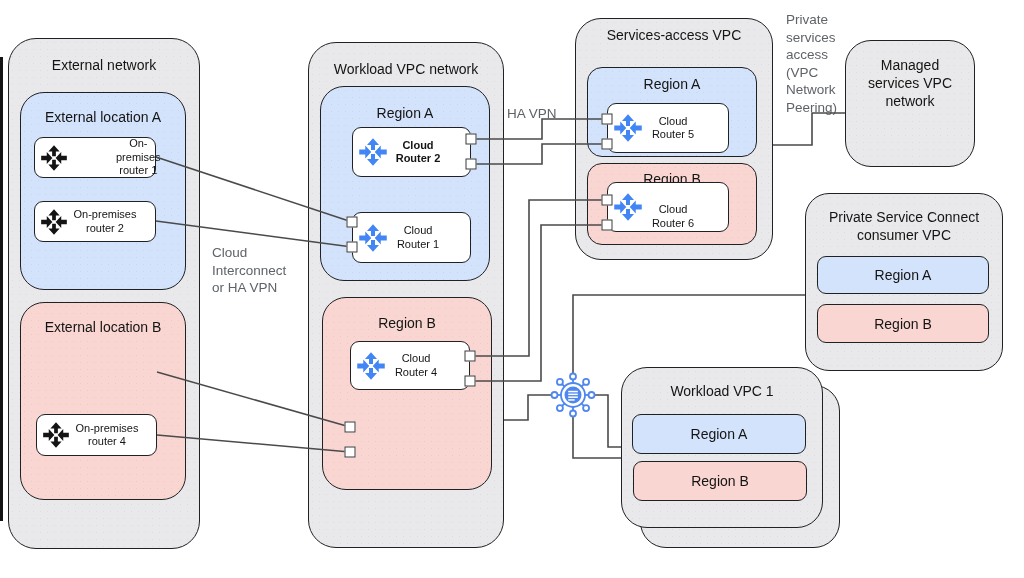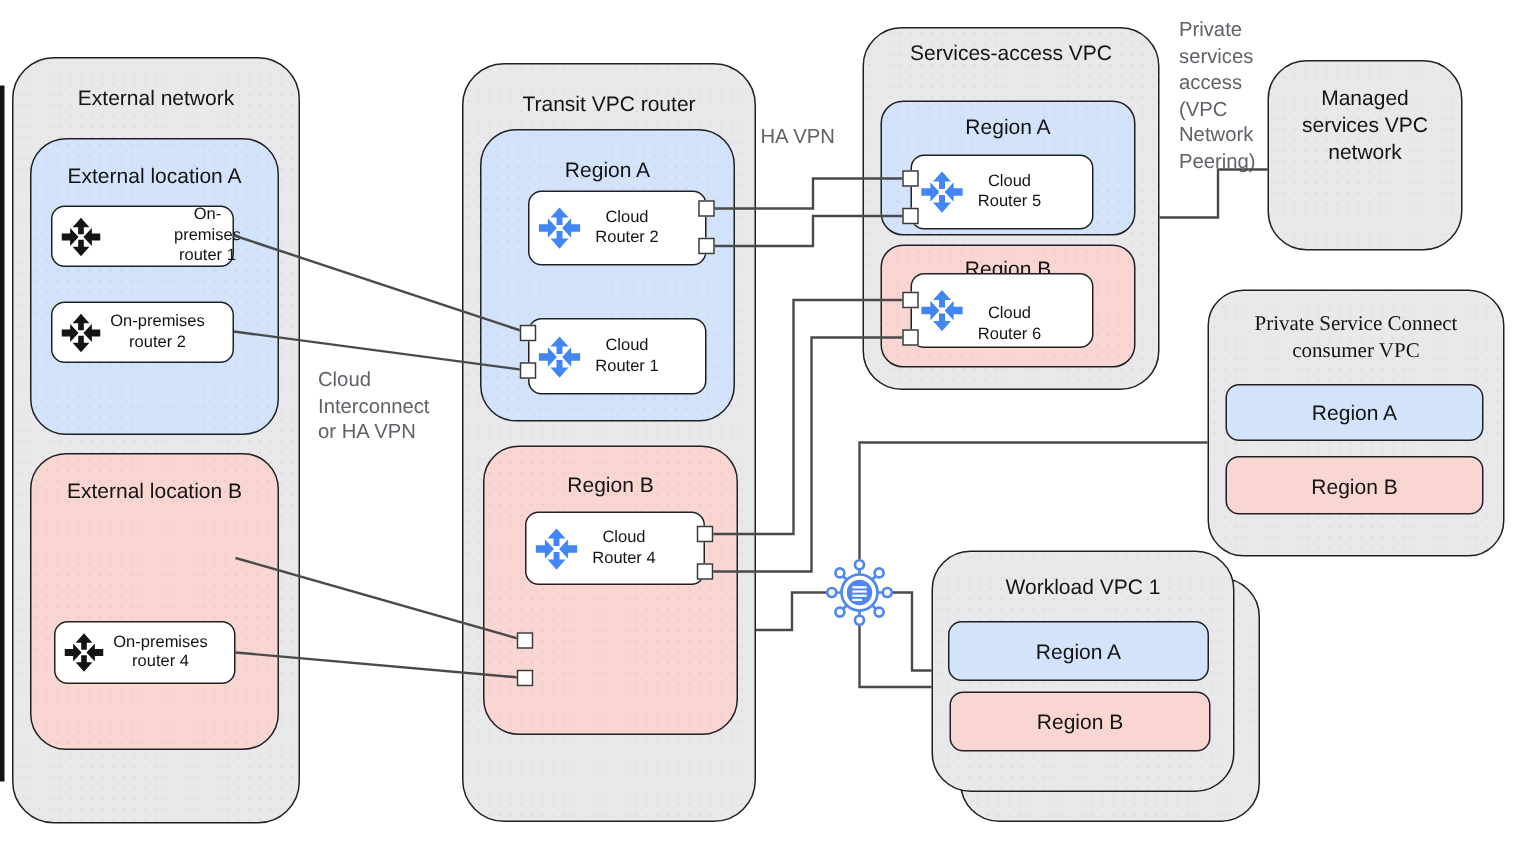--- a/index.html
+++ b/index.html
@@ -73,37 +73,37 @@
         <path d="M10.6 12 L5.8 6.8 V10 H1 V14 H5.8 V17.2 Z"></path>
         <path d="M13.4 12 L18.2 6.8 V10 H23 V14 H18.2 V17.2 Z"></path>
       </g>
     </svg>
     <span class="rlabel" style="width:64px;">On-premises router 4</span>
   </div>
 
   <div class="abs ann" style="left:212px;top:244px;width:88px;">Cloud Interconnect or HA VPN</div>
 
   <div class="abs container tex" style="left:308px;top:42px;width:196px;height:506px;">
-    <span class="ctitle" style="padding-top:18px;">Transit VPC router</span>
+    <span class="ctitle" style="padding-top:18px;">Workload VPC network</span>
   </div>
 
   <div class="abs zone-blue tex" style="left:320px;top:86px;width:170px;height:195px;">
     <span class="ctitle" style="padding-top:18px;">Region A</span>
   </div>
 
   <div class="abs router" style="left:352px;top:127px;width:119px;height:50px;">
     <svg width="30" height="30" viewBox="0 0 24 24" style="color:#4285f4;flex:none;">
       <g fill="currentColor">
         <path d="M12 1 L7.2 6.4 H10.4 V10.4 H13.6 V6.4 H16.8 Z"></path>
         <path d="M12 23 L7.2 17.6 H10.4 V13.6 H13.6 V17.6 H16.8 Z"></path>
         <path d="M10.6 12 L5.8 6.8 V10 H1 V14 H5.8 V17.2 Z"></path>
         <path d="M13.4 12 L18.2 6.8 V10 H23 V14 H18.2 V17.2 Z"></path>
       </g>
     </svg>
-    <span class="rlabel" style="width:50px;">Cloud Router 2</span>
+    <span class="rlabel" style="width:50px;font-weight:bold;">Cloud Router 2</span>
   </div>
 
   <div class="abs router" style="left:352px;top:212px;width:119px;height:51px;">
     <svg width="30" height="30" viewBox="0 0 24 24" style="color:#4285f4;flex:none;">
       <g fill="currentColor">
         <path d="M12 1 L7.2 6.4 H10.4 V10.4 H13.6 V6.4 H16.8 Z"></path>
         <path d="M12 23 L7.2 17.6 H10.4 V13.6 H13.6 V17.6 H16.8 Z"></path>
         <path d="M10.6 12 L5.8 6.8 V10 H1 V14 H5.8 V17.2 Z"></path>
         <path d="M13.4 12 L18.2 6.8 V10 H23 V14 H18.2 V17.2 Z"></path>
       </g>
@@ -121,21 +121,21 @@
         <path d="M12 1 L7.2 6.4 H10.4 V10.4 H13.6 V6.4 H16.8 Z"></path>
         <path d="M12 23 L7.2 17.6 H10.4 V13.6 H13.6 V17.6 H16.8 Z"></path>
         <path d="M10.6 12 L5.8 6.8 V10 H1 V14 H5.8 V17.2 Z"></path>
         <path d="M13.4 12 L18.2 6.8 V10 H23 V14 H18.2 V17.2 Z"></path>
       </g>
     </svg>
     <span class="rlabel" style="width:50px;">Cloud Router 4</span>
   </div>
 
 
-  <div class="abs ann" style="left:507px;top:82px;width:70px;">HA VPN</div>
+  <div class="abs ann" style="left:507px;top:105px;width:70px;">HA VPN</div>
 
   <div class="abs container tex" style="left:575px;top:18px;width:198px;height:242px;border-radius:26px;">
     <span class="ctitle" style="padding-top:8px;">Services-access VPC</span>
   </div>
 
   <div class="abs zone-blue tex sa-zone" style="left:587px;top:67px;width:170px;height:90px;">
     <span class="ctitle" style="padding-top:8px;">Region A</span>
   </div>
 
   <div class="abs router" style="left:607px;top:103px;width:122px;height:50px;">
@@ -166,21 +166,21 @@
     <span class="rlabel" style="width:50px;margin-top:19px;">Cloud Router 6</span>
   </div>
 
   <div class="abs ann" style="left:786px;top:11px;width:58px;">Private services access (VPC Network Peering)</div>
 
   <div class="abs container tex" style="left:845px;top:40px;width:130px;height:127px;border-radius:26px;">
     <span class="ctitle" style="padding:15px 12px 0 12px;line-height:1.3;">Managed services VPC network</span>
   </div>
 
   <div class="abs container tex" style="left:805px;top:193px;width:198px;height:178px;border-radius:24px;">
-    <span class="ctitle" style="padding:14px 8px 0 8px;line-height:1.3;font-family:Liberation Serif, serif;">Private Service Connect consumer VPC</span>
+    <span class="ctitle" style="padding:14px 8px 0 8px;line-height:1.3;">Private Service Connect consumer VPC</span>
   </div>
   <div class="abs zone-blue bar" style="left:817px;top:256px;width:172px;height:38px;">Region A</div>
   <div class="abs zone-pink bar" style="left:817px;top:304px;width:172px;height:39px;">Region B</div>
 
   <div class="abs container tex" style="left:640px;top:385px;width:200px;height:163px;border-radius:26px;"></div>
   <div class="abs container tex" style="left:621px;top:367px;width:202px;height:161px;border-radius:26px;">
     <span class="ctitle" style="padding-top:15px;">Workload VPC 1</span>
   </div>
   <div class="abs zone-blue bar" style="left:632px;top:414px;width:174px;height:40px;">Region A</div>
   <div class="abs zone-pink bar" style="left:633px;top:461px;width:174px;height:40px;">Region B</div>

